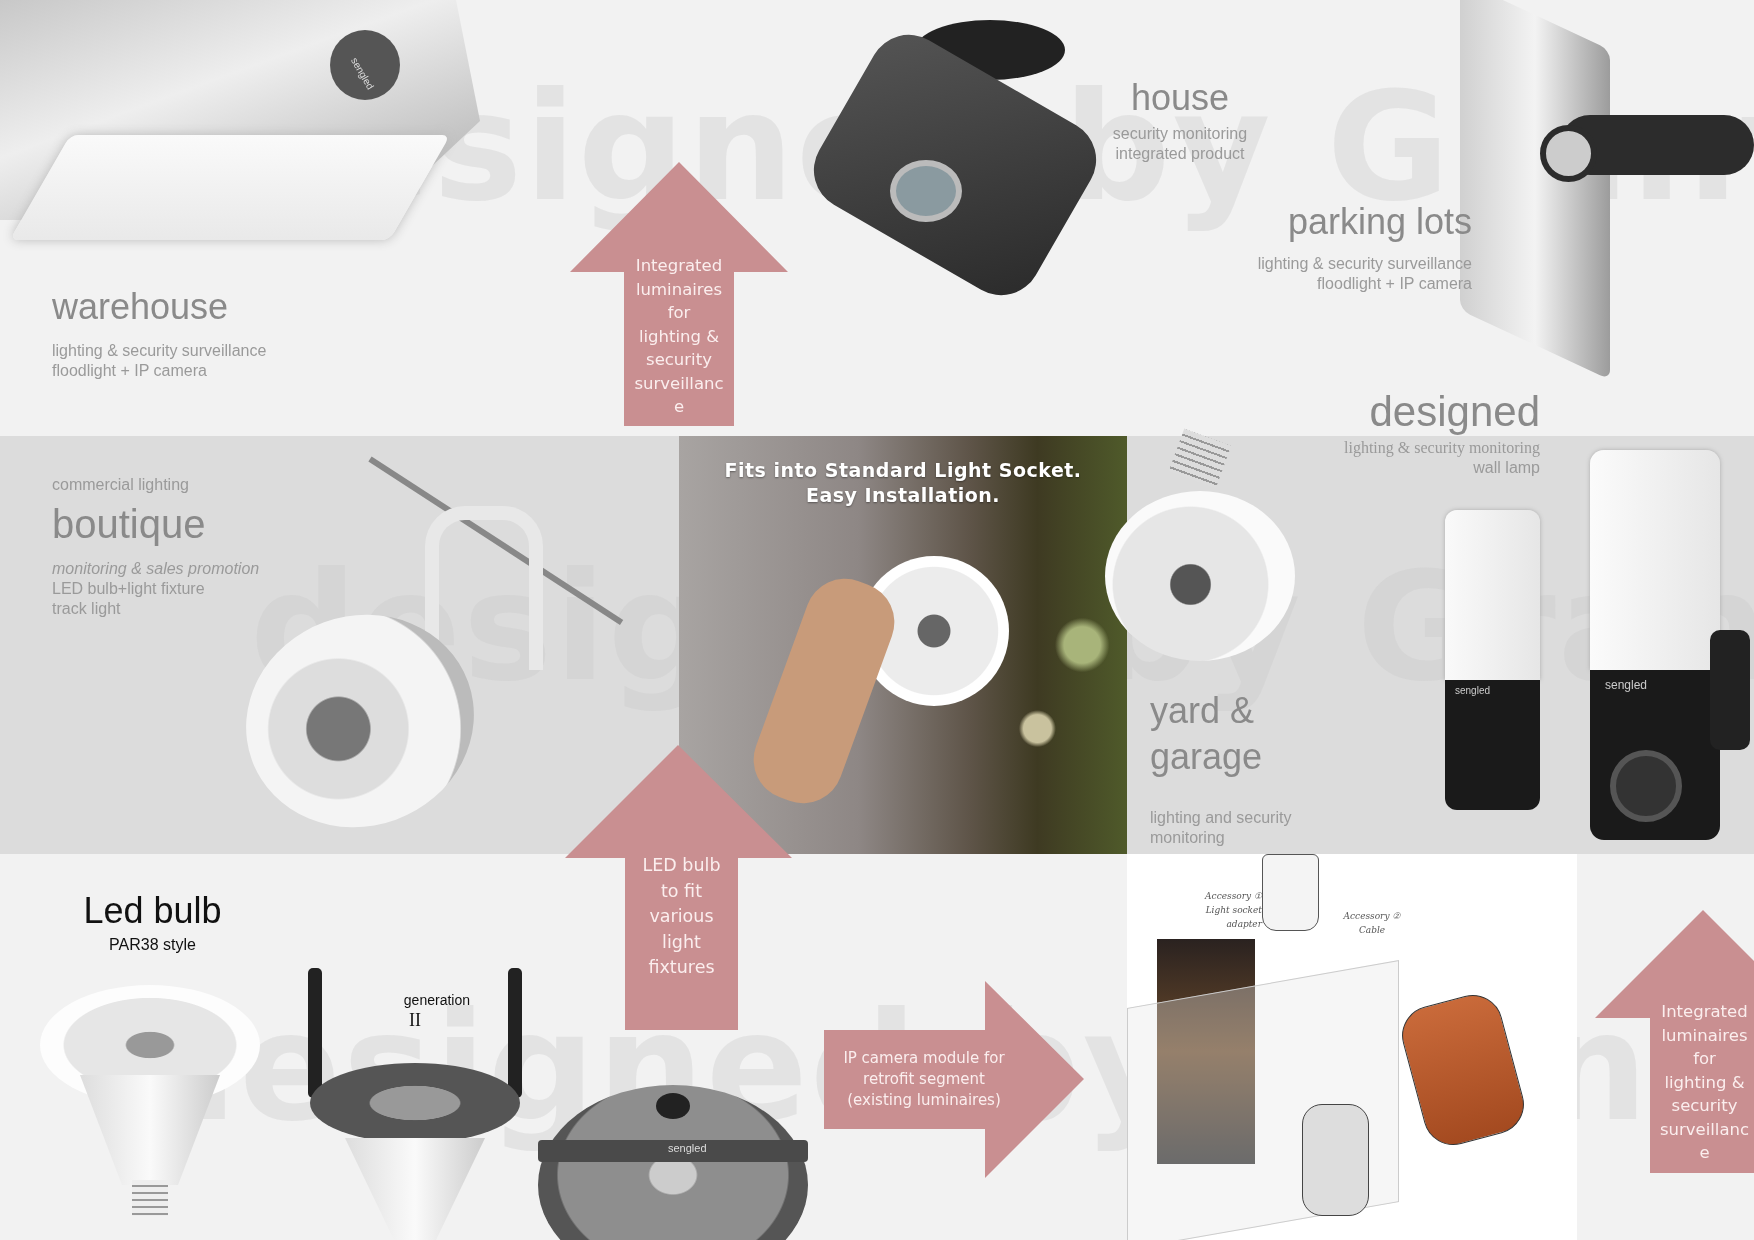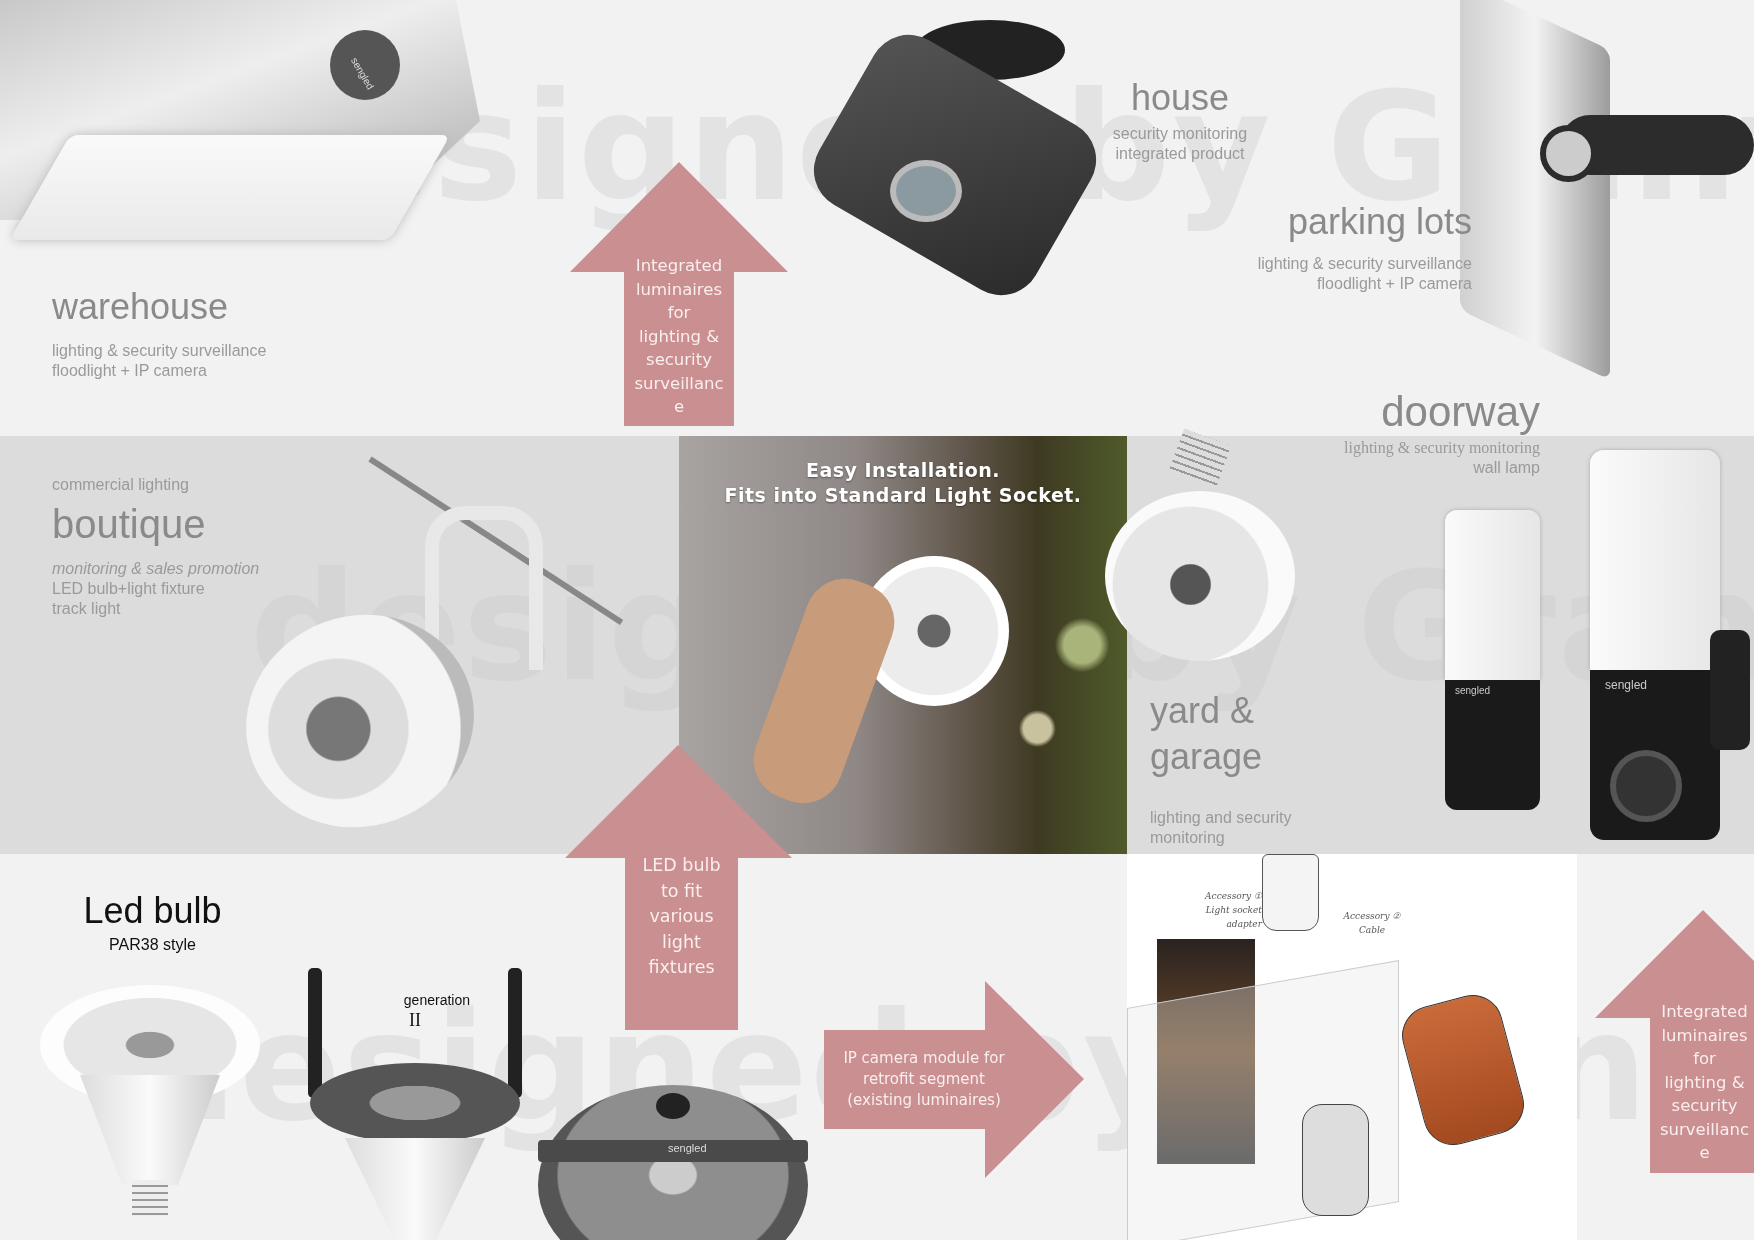--- a/index.html
+++ b/index.html
@@ -65,21 +65,21 @@
   <div class="label-sub">integrated product</div>
 </div>
 
 <div class="abs right" style="left:1180px;top:202px;width:292px;">
   <div class="label-title">parking lots</div>
   <div class="label-sub" style="margin-top:12px;">lighting &amp; security surveillance</div>
   <div class="label-sub">floodlight + IP camera</div>
 </div>
 
 <div class="abs right" style="left:1240px;top:390px;width:300px;">
-  <div class="label-title" style="font-size:42px;line-height:44px;">doorway</div>
+  <div class="label-title" style="font-size:42px;line-height:44px;">designed</div>
   <div class="label-sub" style="margin-top:4px;font-family:Liberation Serif, serif;">lighting &amp; security monitoring</div>
   <div class="label-sub">wall lamp</div>
 </div>
 
 <div class="abs" style="left:570px;top:162px;width:218px;height:264px;">
   <svg width="218" height="264" style="position:absolute;left:0;top:0;">
     <polygon points="109,0 218,110 164,110 164,264 54,264 54,110 0,110" fill="#c98f91"></polygon>
   </svg>
   <div class="abs arrow-text" style="left:54px;top:92px;width:110px;">
     <div>Integrated</div>
@@ -101,22 +101,22 @@
 <div class="abs" style="left:52px;top:475px;">
   <div class="label-sub">commercial lighting</div>
   <div class="label-title" style="font-size:40px;line-height:46px;margin-top:6px;">boutique</div>
   <div class="label-sub" style="margin-top:12px;font-style:italic;">monitoring &amp; sales promotion</div>
   <div class="label-sub">LED bulb+light fixture</div>
   <div class="label-sub">track light</div>
 </div>
 
 <div class="abs photo">
   <div class="abs photo-caption" style="left:0;top:22px;">
+    <div>Fits into Standard Light Socket.</div>
     <div>Easy Installation.</div>
-    <div>Fits into Standard Light Socket.</div>
   </div>
   <div class="abs prod" style="left:180px;top:120px;width:150px;height:150px;background:radial-gradient(circle,#666 0 15%,#ececec 16% 60%,#fff 61%);"></div>
   <div class="abs" style="left:100px;top:140px;width:90px;height:230px;background:#c89b7a;border-radius:40px;transform:rotate(20deg);"></div>
 </div>
 
 <div class="abs" style="left:1095px;top:436px;width:210px;height:230px;">
   <div class="abs" style="left:80px;top:0;width:50px;height:45px;background:repeating-linear-gradient(#ddd 0 5px,#999 5px 7px);transform:rotate(20deg);"></div>
   <div class="abs prod" style="left:10px;top:55px;width:190px;height:170px;background:radial-gradient(circle at 45% 55%,#555 0 14%,#e6e6e6 15% 55%,#fafafa 56% 80%,#ccc 81%);"></div>
 </div>
 

